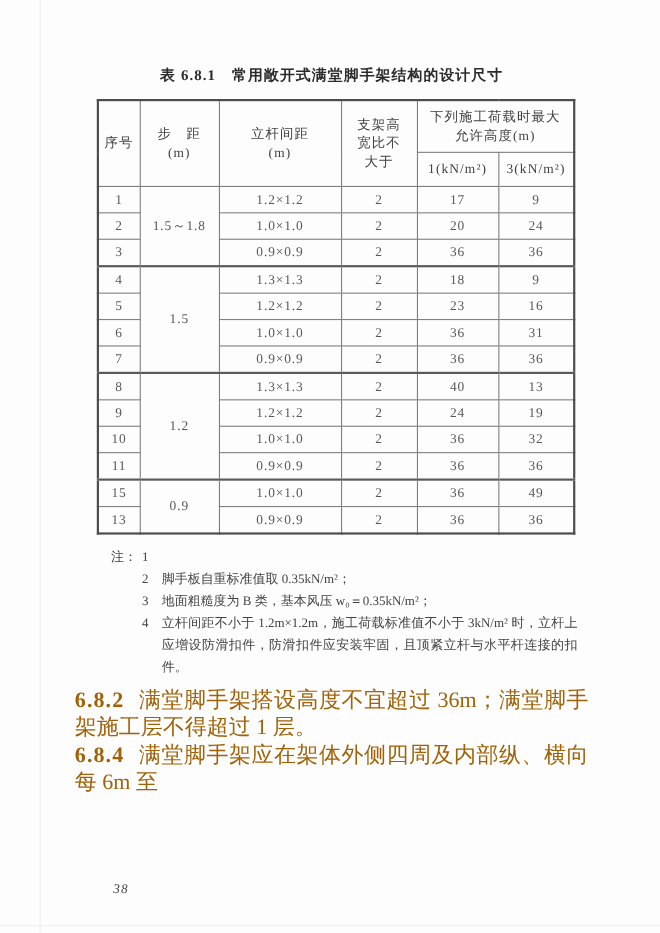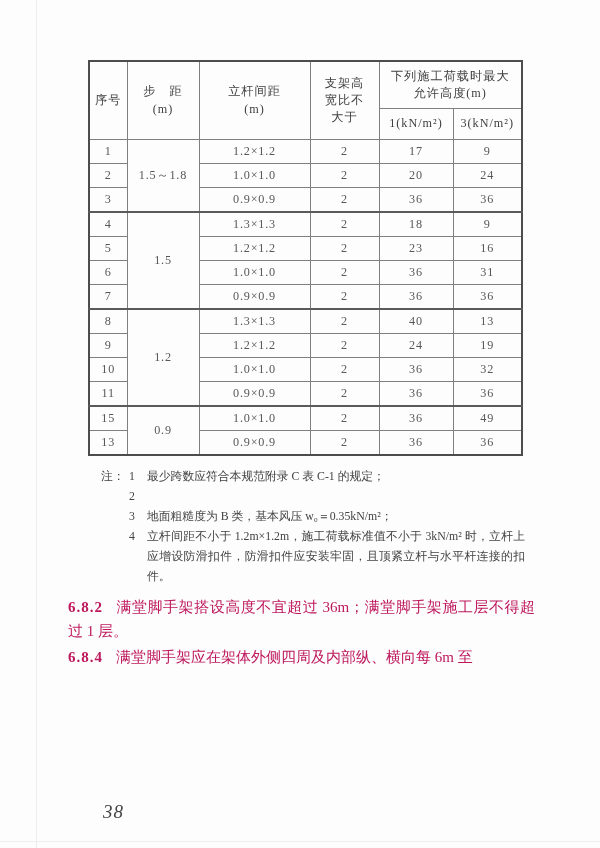--- a/index.html
+++ b/index.html
@@ -87,46 +87,47 @@
     color: #424242;
     line-height: 1.7;
   }
   .note-row { display: flex; align-items: flex-start; }
   .note-label { width: 28px; flex: none; }
   .note-num { width: 18px; flex: none; }
   .note-text { flex: 1; text-align: justify; }
   .paragraphs {
     margin-top: 9px;
     width: 467px;
-    font-size: 15px;
+    font-size: 20px;
     line-height: 24px;
-    color: #be185d;
+    color: #a16207;
     text-align: justify;
   }
   .paragraphs p { margin: 0 0 2px 0; }
   .clause-number { font-weight: bold; margin-right: 13px; letter-spacing: 1px; }
   .page-number {
     position: absolute;
     left: 103px;
     top: 801px;
     font-style: italic;
-    font-size: 19px;
+    font-size: 12px;
     color: #454545;
     letter-spacing: 1px;
   }
 </style>
 </head>
 <body>
 
 <div class="page">
   <div class="page-edge-left"></div>
   <div class="page-edge-bottom"></div>
 
   <div class="content">
 
+    <div class="table-caption">表 6.8.1　常用敞开式满堂脚手架结构的设计尺寸</div>
 
     <table class="dims">
       <colgroup>
         <col style="width:38px">
         <col style="width:72px">
         <col style="width:111px">
         <col style="width:69px">
         <col style="width:74px">
         <col style="width:69px">
       </colgroup>
@@ -244,25 +245,25 @@
             <td>36</td>
             <td>36</td>
           </tr>
         </tbody>
     </table>
 
     <div class="notes" id="notes-list">
         <div class="note-row">
           <span class="note-label">注：</span>
           <span class="note-num">1</span>
-          <span class="note-text">最少跨数应符合本规范附录 C 表 C-1 的规定；</span>
         </div>
         <div class="note-row">
           <span class="note-label"></span>
           <span class="note-num">2</span>
+          <span class="note-text">脚手板自重标准值取 0.35kN/m²；</span>
         </div>
         <div class="note-row">
           <span class="note-label"></span>
           <span class="note-num">3</span>
           <span class="note-text">地面粗糙度为 B 类，基本风压 w₀＝0.35kN/m²；</span>
         </div>
         <div class="note-row">
           <span class="note-label"></span>
           <span class="note-num">4</span>
           <span class="note-text">立杆间距不小于 1.2m×1.2m，施工荷载标准值不小于 3kN/m² 时，立杆上应增设防滑扣件，防滑扣件应安装牢固，且顶紧立杆与水平杆连接的扣件。</span>

